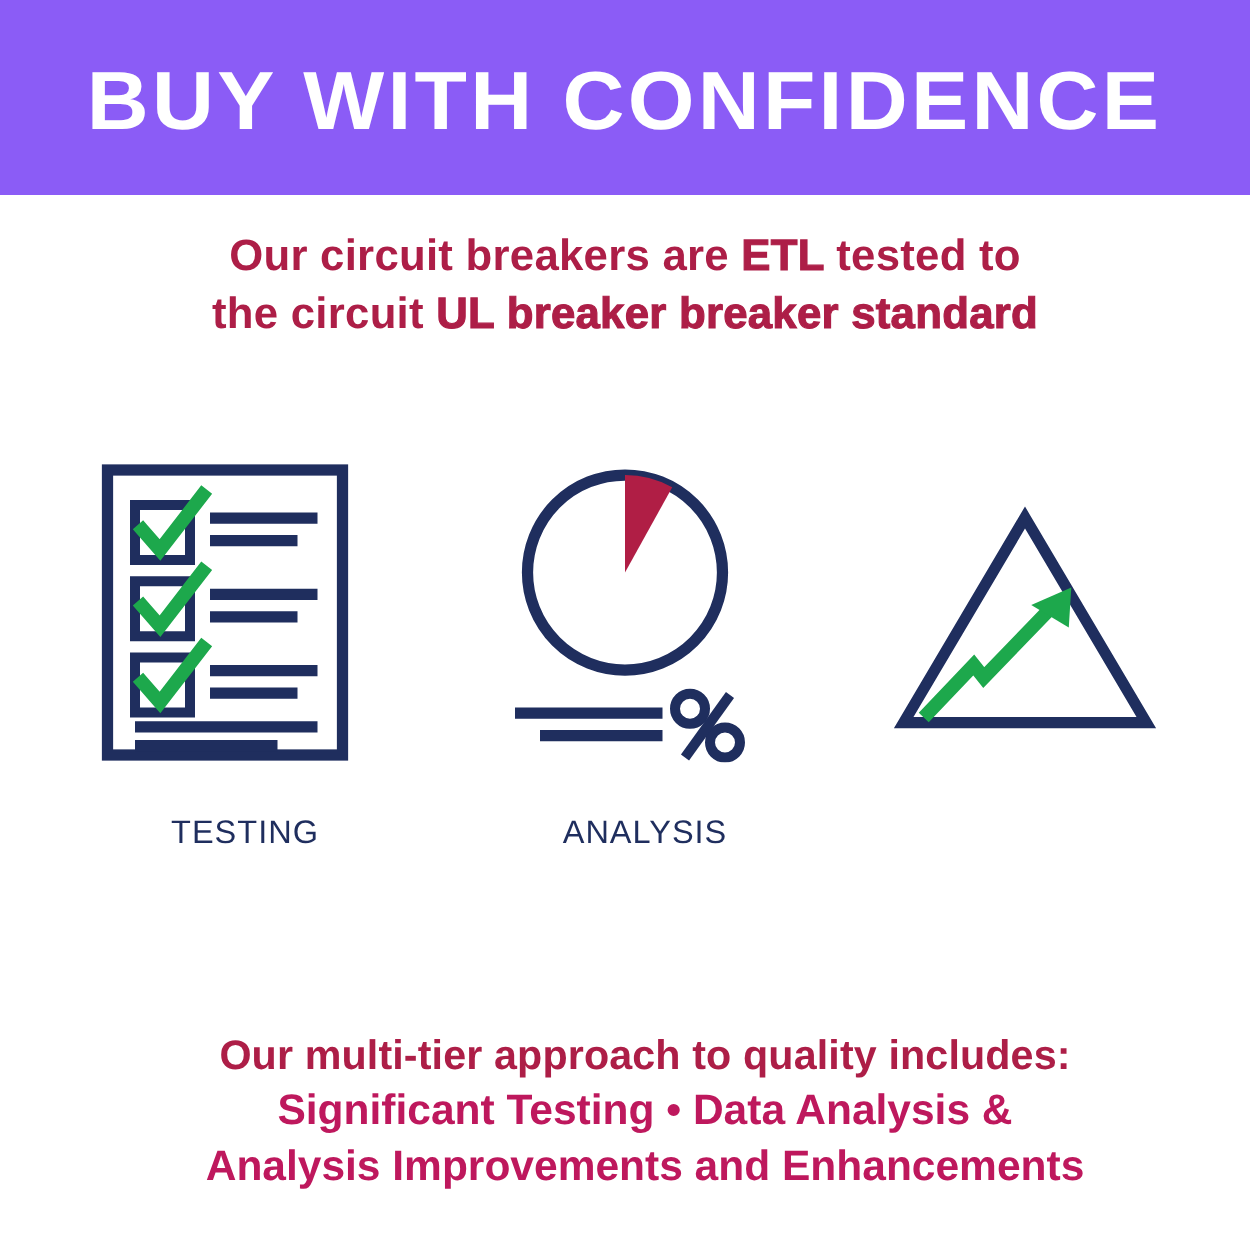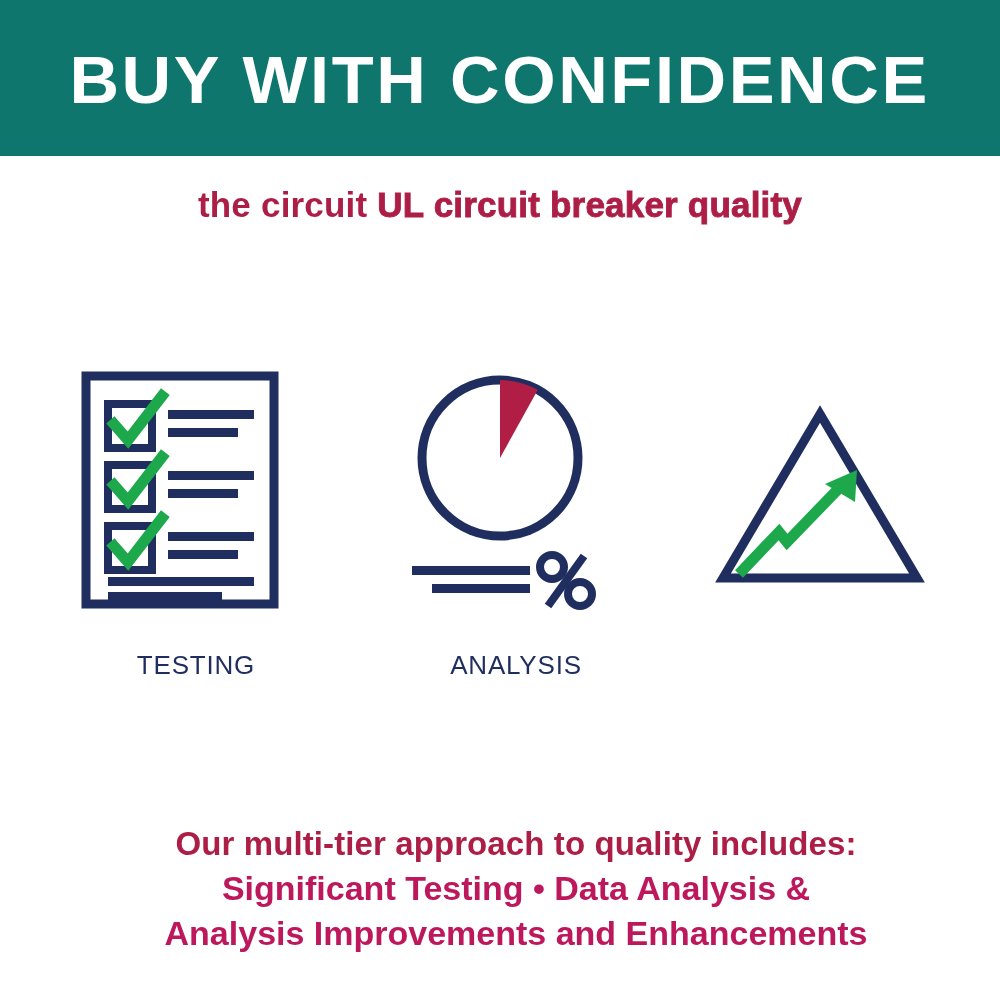--- a/index.html
+++ b/index.html
@@ -15,21 +15,21 @@
     position: relative;
   }
 
   
   .banner {
     position: absolute;
     left: 0;
     top: 0;
     width: 1000px;
     height: 156px;
-    background: #0f766e;
+    background: #8b5cf6;
     display: flex;
     align-items: center;
     justify-content: center;
   }
   .banner-title {
     color: #ffffff;
     font-family: "Liberation Sans", sans-serif;
     font-weight: bold;
     font-size: 66px;
     letter-spacing: 2.5px;
@@ -133,21 +133,24 @@
 </style>
 </head>
 <body>
 
 <div class="banner">
   <div class="banner-title">BUY WITH CONFIDENCE</div>
 </div>
 
 <div class="subtitle">
   <span class="subtitle-line">
-    <span>the circuit </span><span class="strong">UL circuit breaker quality</span>
+    <span>Our circuit breakers are </span><span class="strong">ETL</span><span> tested to</span>
+  </span>
+  <span class="subtitle-line">
+    <span>the circuit </span><span class="strong">UL breaker breaker standard</span>
   </span>
 </div>
 
 <div class="icon-row">
 
   <div class="icon-cell cell-testing">
     <svg class="icon-svg" width="200" height="240" viewBox="0 0 200 240">
 
       <rect x="6" y="6" width="188" height="228" fill="#ffffff" stroke="#1F2E5E" stroke-width="9"></rect>
 

